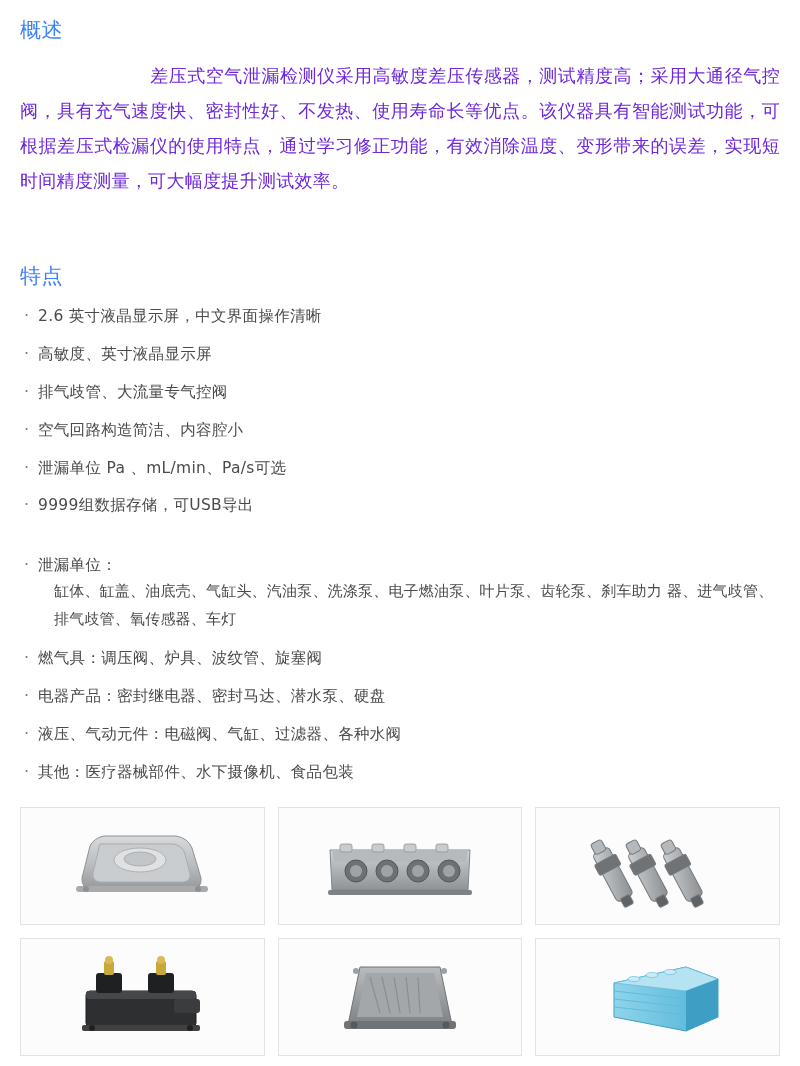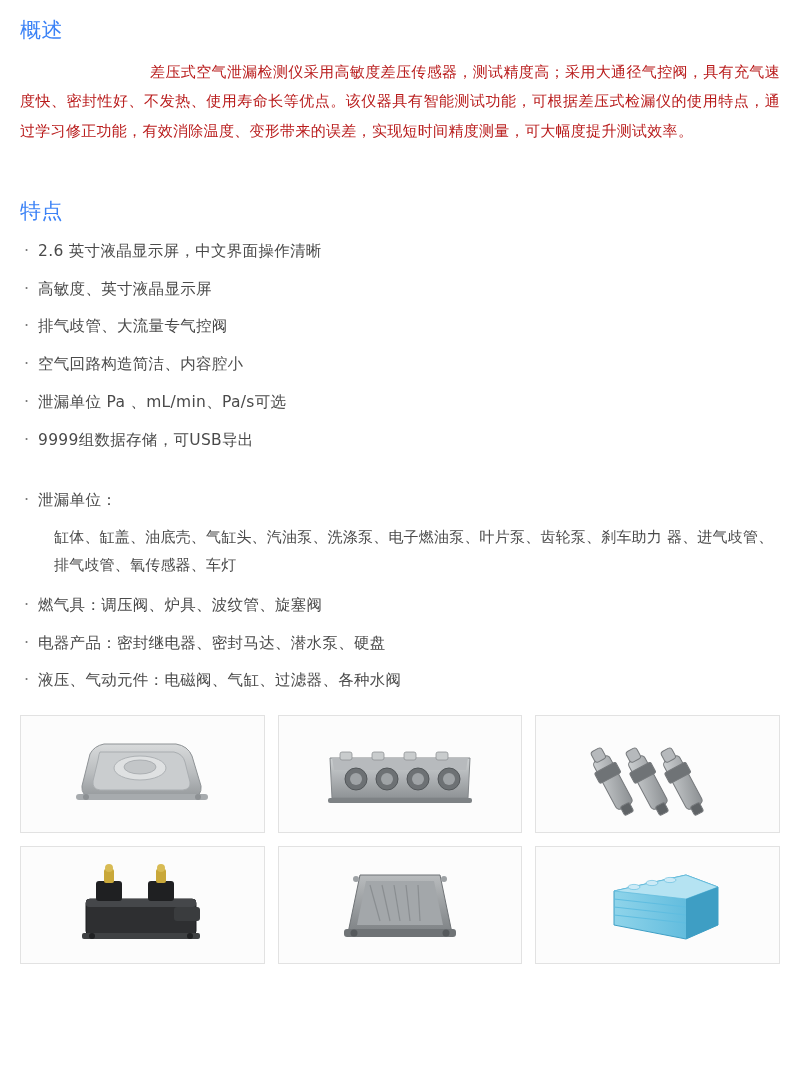--- a/index.html
+++ b/index.html
@@ -21,25 +21,25 @@
     position: relative;
   }
   h2.section-title {
     font-size: 21px;
     font-weight: 400;
     color: #3b82f6;
     margin: 8px 0 14px 0;
     letter-spacing: 0.5px;
   }
   .overview-body {
-    font-size: 15px;
+    font-size: 18px;
     line-height: 1.95;
-    color: #b91c1c;
+    color: #6d28d9;
     text-align: justify;
-    margin: 0 0 9px 0;
+    margin: 0 0 22px 0;
     text-indent: 0;
     letter-spacing: 0.3px;
   }
   .overview-body .indent { display: inline-block; width: 130px; }
   .feature-list, .app-list {
     list-style: none;
     margin: 0;
     padding: 0;
   }
   .feature-list li, .app-list > li {
@@ -53,21 +53,21 @@
   }
   .feature-list li::before, .app-list > li::before {
     content: "·";
     position: absolute;
     left: 4px;
     top: -1px;
     color: #7a7a7a;
     font-size: 16px;
   }
   .app-sub {
-    margin-top: 12px;
+    margin-top: 0;
     padding-left: 16px;
     font-size: 15px;
     line-height: 1.85;
     color: #4a4a4a;
     letter-spacing: 0.2px;
   }
   .section-spacer-1 { height: 34px; }
   .section-spacer-2 { height: 22px; }
   .gallery {
     margin-top: 22px;
@@ -114,20 +114,23 @@
       <div class="app-sub">缸体、缸盖、油底壳、气缸头、汽油泵、洗涤泵、电子燃油泵、叶片泵、齿轮泵、刹车助力 器、进气歧管、排气歧管、氧传感器、车灯</div>
     </li>
     <li>
       <span>燃气具：调压阀、炉具、波纹管、旋塞阀</span>
     </li>
     <li>
       <span>电器产品：密封继电器、密封马达、潜水泵、硬盘</span>
     </li>
     <li>
       <span>液压、气动元件：电磁阀、气缸、过滤器、各种水阀</span>
+    </li>
+    <li>
+      <span>其他：医疗器械部件、水下摄像机、食品包装</span>
     </li>
   </ul>
 
   <div class="gallery">
 
     <div class="thumb">
       <svg width="180" height="100" viewBox="0 0 180 100" aria-hidden="true">
         <defs>
           <linearGradient id="g1" x1="0" y1="0" x2="0" y2="1">
             <stop offset="0%" stop-color="#d8dadb"></stop>

